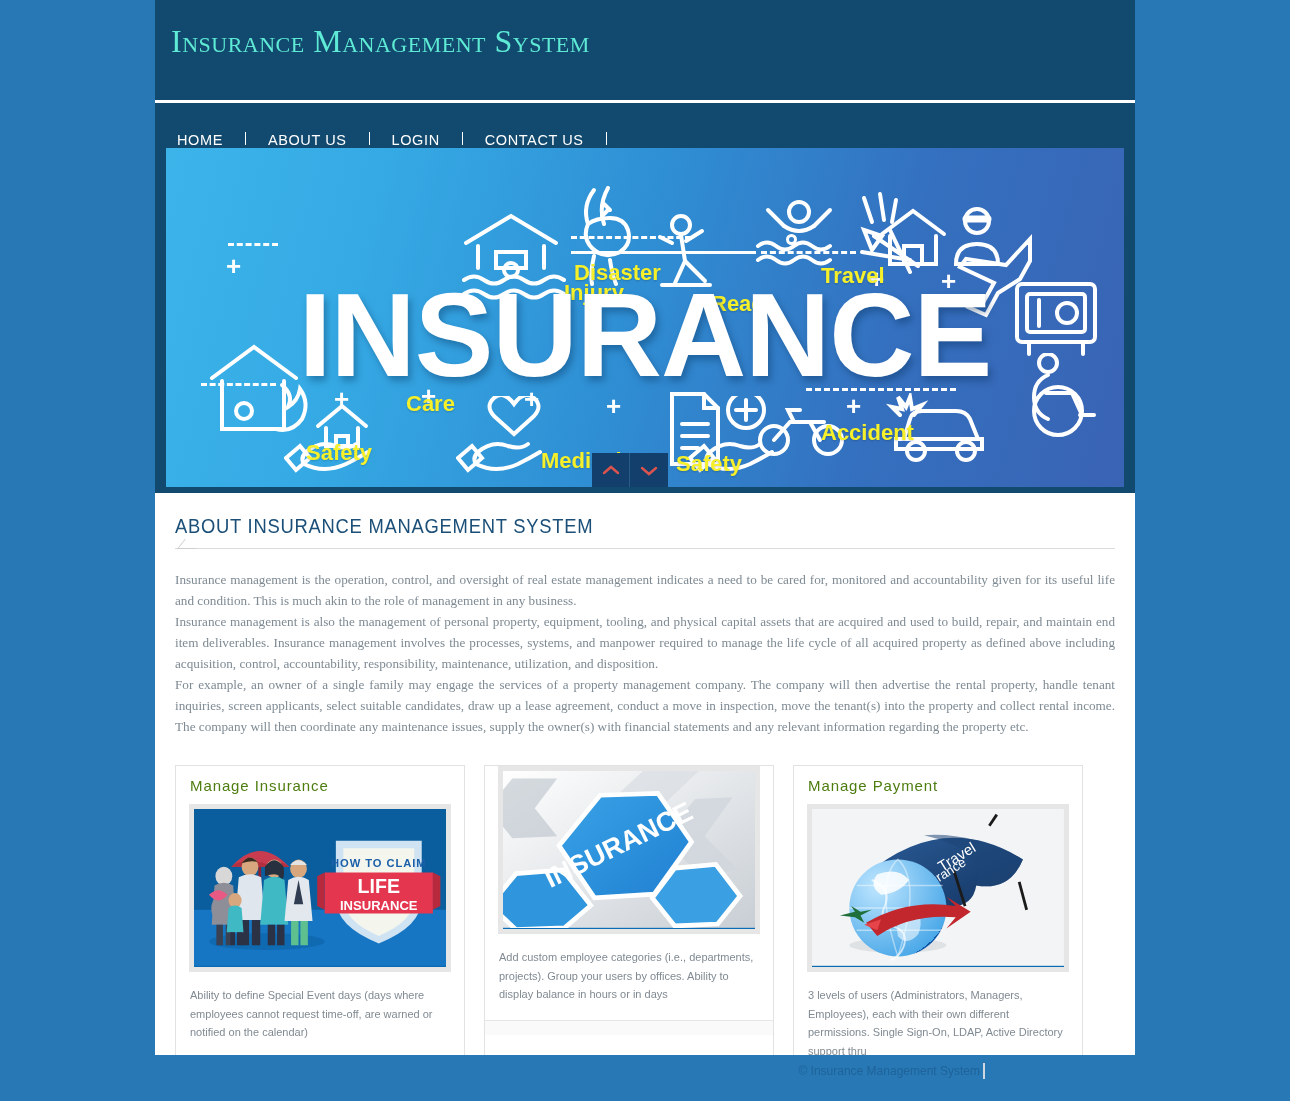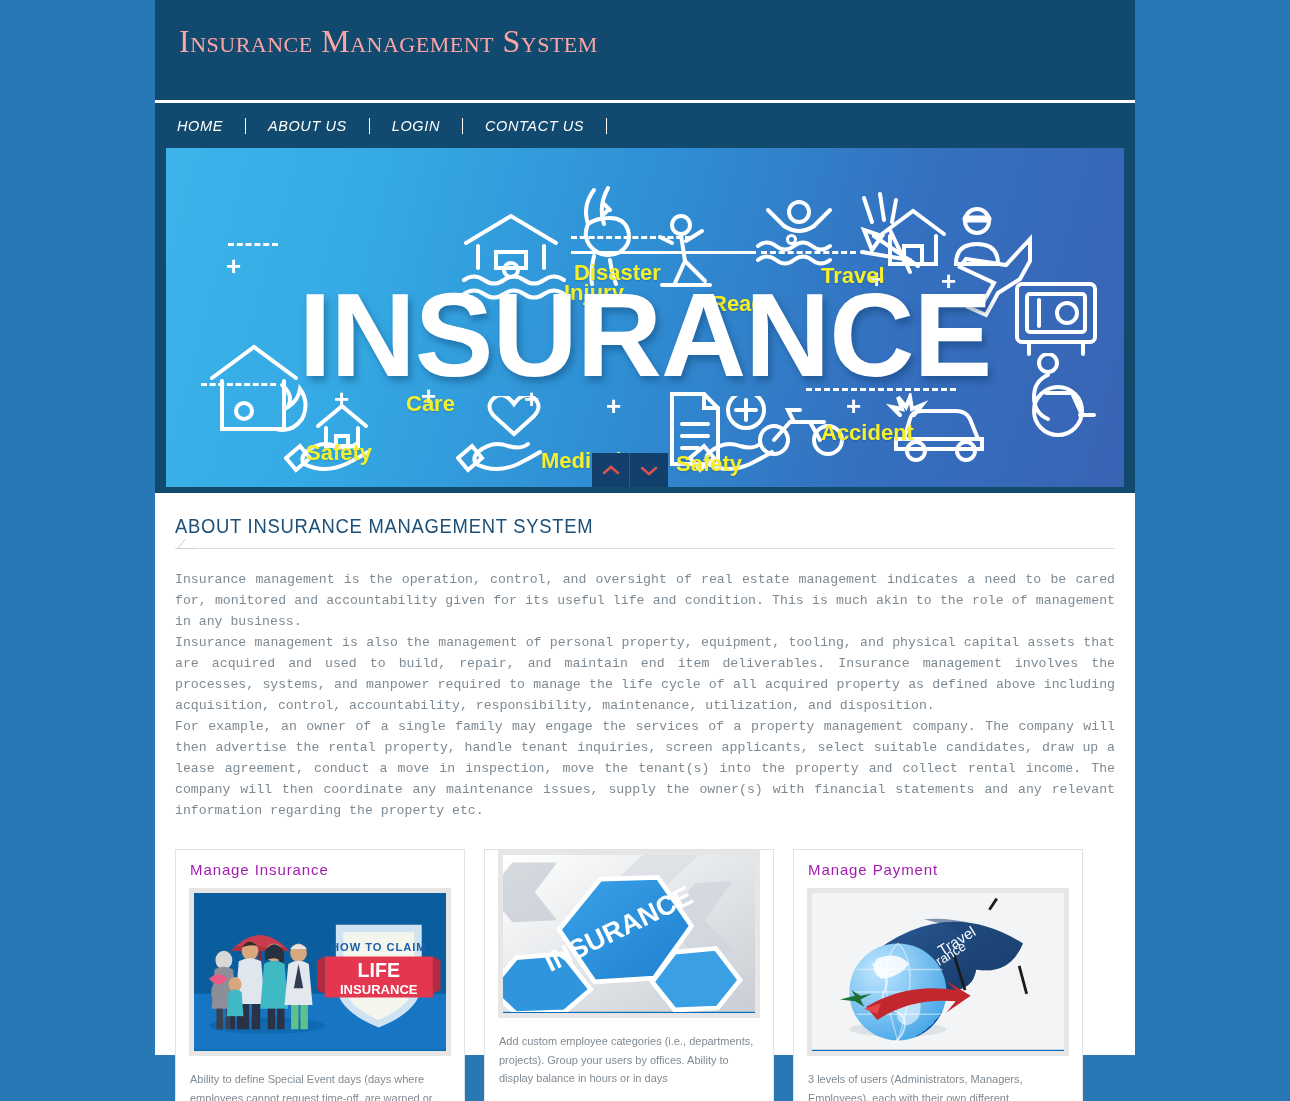--- a/index.html
+++ b/index.html
@@ -10,33 +10,33 @@
     overflow: hidden;
   }
   .page { position: relative; width: 1290px; height: 1101px; background: #2778b5; }
 
   
   .header {
     position: absolute; left: 155px; top: 0; width: 980px; height: 100px;
     background: #124a6f;
   }
   .site-title {
-    position: absolute; left: 24px; top: 23px;
+    position: absolute; left: 16px; top: 23px;
     font-family: "Liberation Serif", "DejaVu Serif", serif;
-    font-size: 32px; color: #fca5a5; letter-spacing: .5px;
+    font-size: 32px; color: #5eead4; letter-spacing: .5px;
     font-variant: small-caps; font-weight: normal;
     white-space: nowrap;
   }
 
   
   .nav-wrap {
     position: absolute; left: 155px; top: 100px; width: 980px; height: 48px;
     background: #124a6f; border-top: 3px solid #ffffff;
   }
-  .nav { display: flex; height: 45px; align-items: center; font-style: italic; }
+  .nav { display: flex; height: 45px; align-items: flex-end; }
   .nav-item {
     display: flex; align-items: center; padding: 0 22px;
     color: #ffffff; font-size: 14.5px; letter-spacing: .6px;
     border-right: 1px solid #ffffff; white-space: nowrap; cursor: pointer;
     font-family: "Liberation Sans", sans-serif;
   }
   .nav-item:first-child { border-left: none; }
 
   
   .banner-frame {
@@ -100,34 +100,34 @@
   }
   .head-rule::after {
     content: ""; position: absolute; left: 2px; top: -9px;
     width: 18px; height: 9px;
     border-left: 1px solid #cfcfcf; border-bottom: 1px solid #cfcfcf;
     transform: skewX(-38deg); transform-origin: bottom left;
   }
   .about-body { margin-top: 20px; }
   .about-body p {
     color: #7e8a93; font-size: 13.2px; line-height: 21px;
-    text-align: justify; font-family: Liberation Mono, monospace;
+    text-align: justify; font-family: Liberation Serif, serif;
   }
 
   
   .cards {
     display: flex; gap: 19px; margin-top: 28px;
   }
   .card {
     width: 290px; background: #ffffff;
     border: 1px solid #e2e2e2; position: relative;
   }
   .card-title {
     font-family: "Liberation Sans Narrow", "Liberation Sans", sans-serif;
-    font-size: 15px; color: #a21caf; padding: 11px 14px 10px 14px;
+    font-size: 15px; color: #4d7c0f; padding: 11px 14px 10px 14px;
     letter-spacing: .9px; white-space: nowrap;
   }
   .card-img-wrap {
     margin: 0 13px; border: 5px solid #e6e6e6; height: 168px; overflow: hidden;
     position: relative; background: #0a6cb4;
   }
   .card-img { position: absolute; inset: 0; }
   .card-text {
     padding: 14px 14px 16px 14px; color: #808a92; font-size: 11px;
     line-height: 18.5px; min-height: 74px;
@@ -533,14 +533,18 @@
         <div class="card-text">3 levels of users (Administrators, Managers, Employees), each with their own different permissions. Single Sign-On, LDAP, Active Directory support thru</div>
         <div class="card-more">
           
           
         </div>
       </div>
 
     </div>
   </div>
 
+  <div class="footer">
+    <div class="footer-text">© Insurance Management System</div>
+    <div class="footer-bar"></div>
+  </div>
 
 </div>
 
 </body></html>

